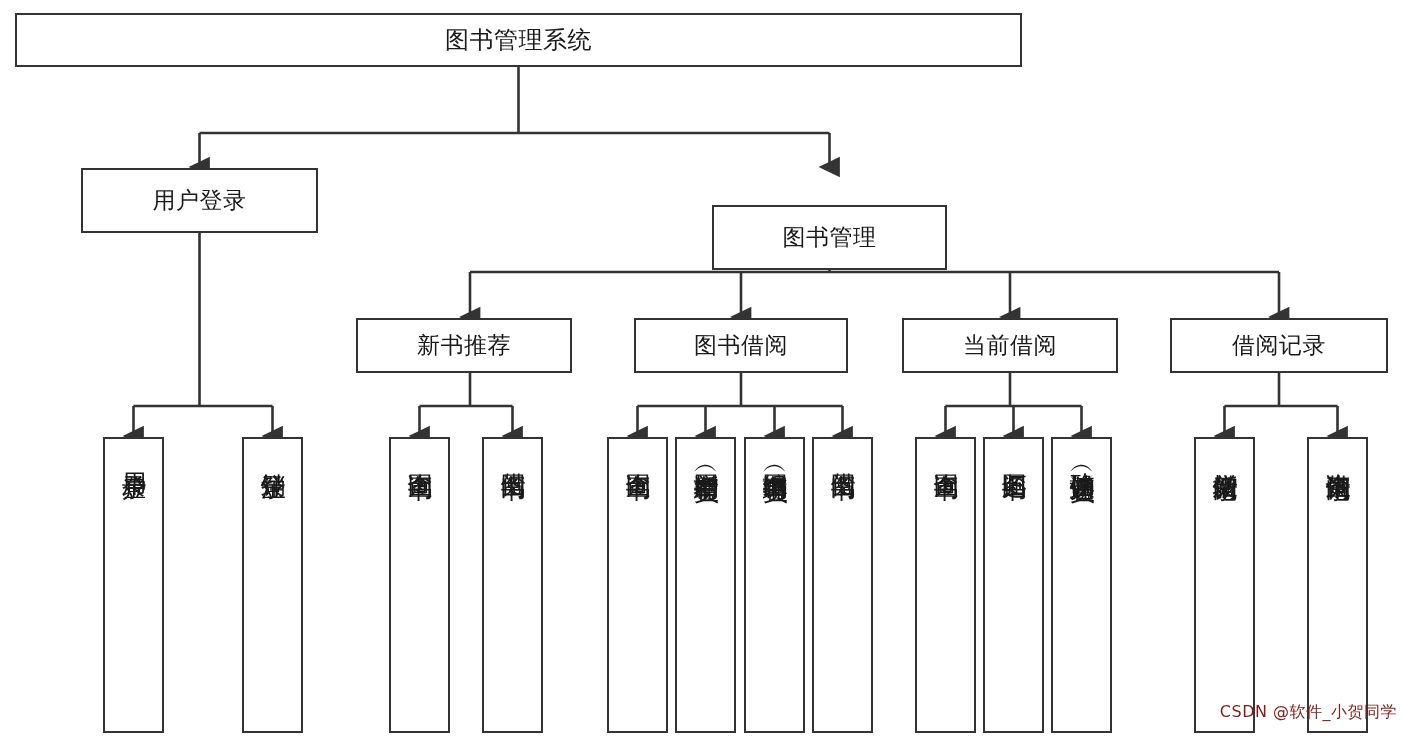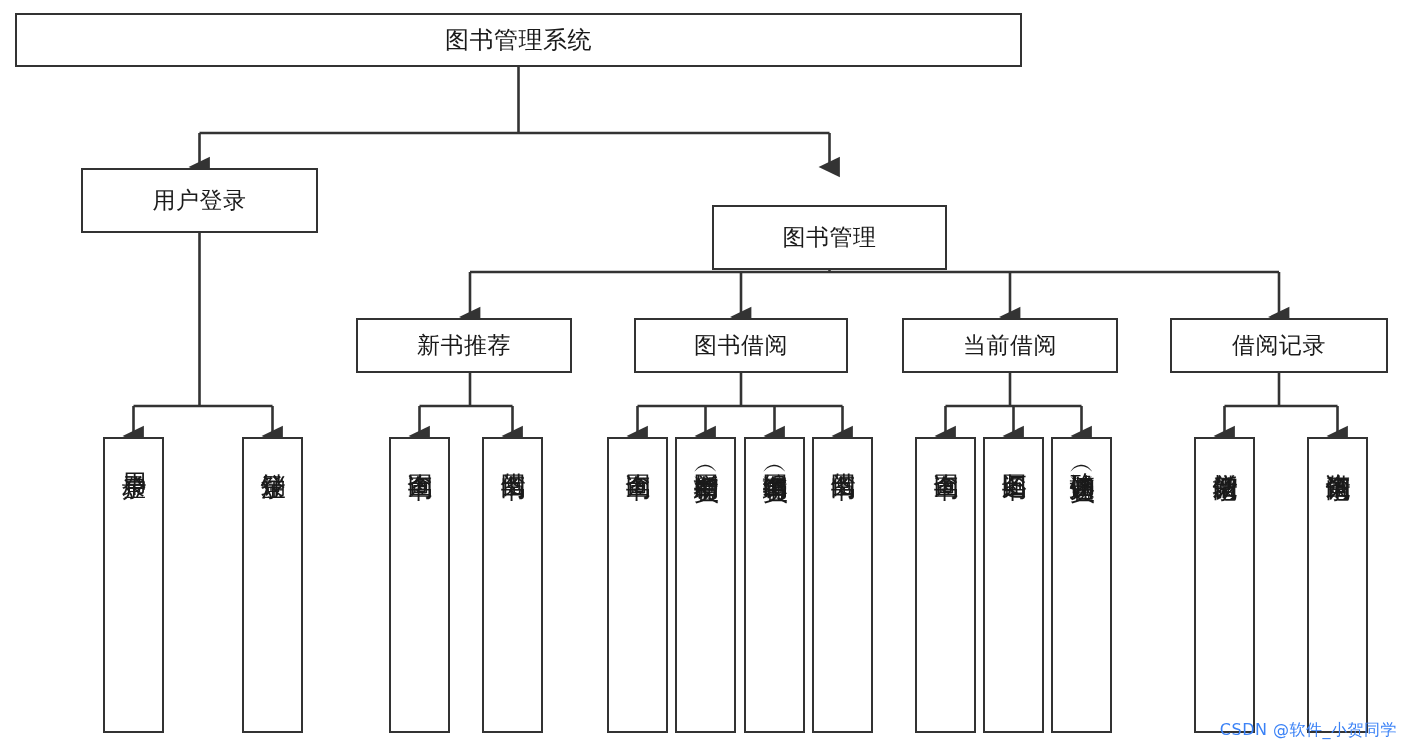--- a/index.html
+++ b/index.html
@@ -56,23 +56,23 @@
     writing-mode: vertical-rl;
     text-orientation: upright;
     font-size: 25px;
     line-height: 1.05;
     letter-spacing: 1px;
     max-height: 268px;
   }
   #watermark {
     position: absolute;
     right: 8px;
-    bottom: 6px;
+    bottom: 24px;
     font-size: 16px;
-    color: #3b82f6;
+    color: #7f1d1d;
     letter-spacing: 0.5px;
     z-index: 5;
     user-select: none;
   }
 </style>
 </head>
 <body>
 
 <div id="diagram-root">
 

